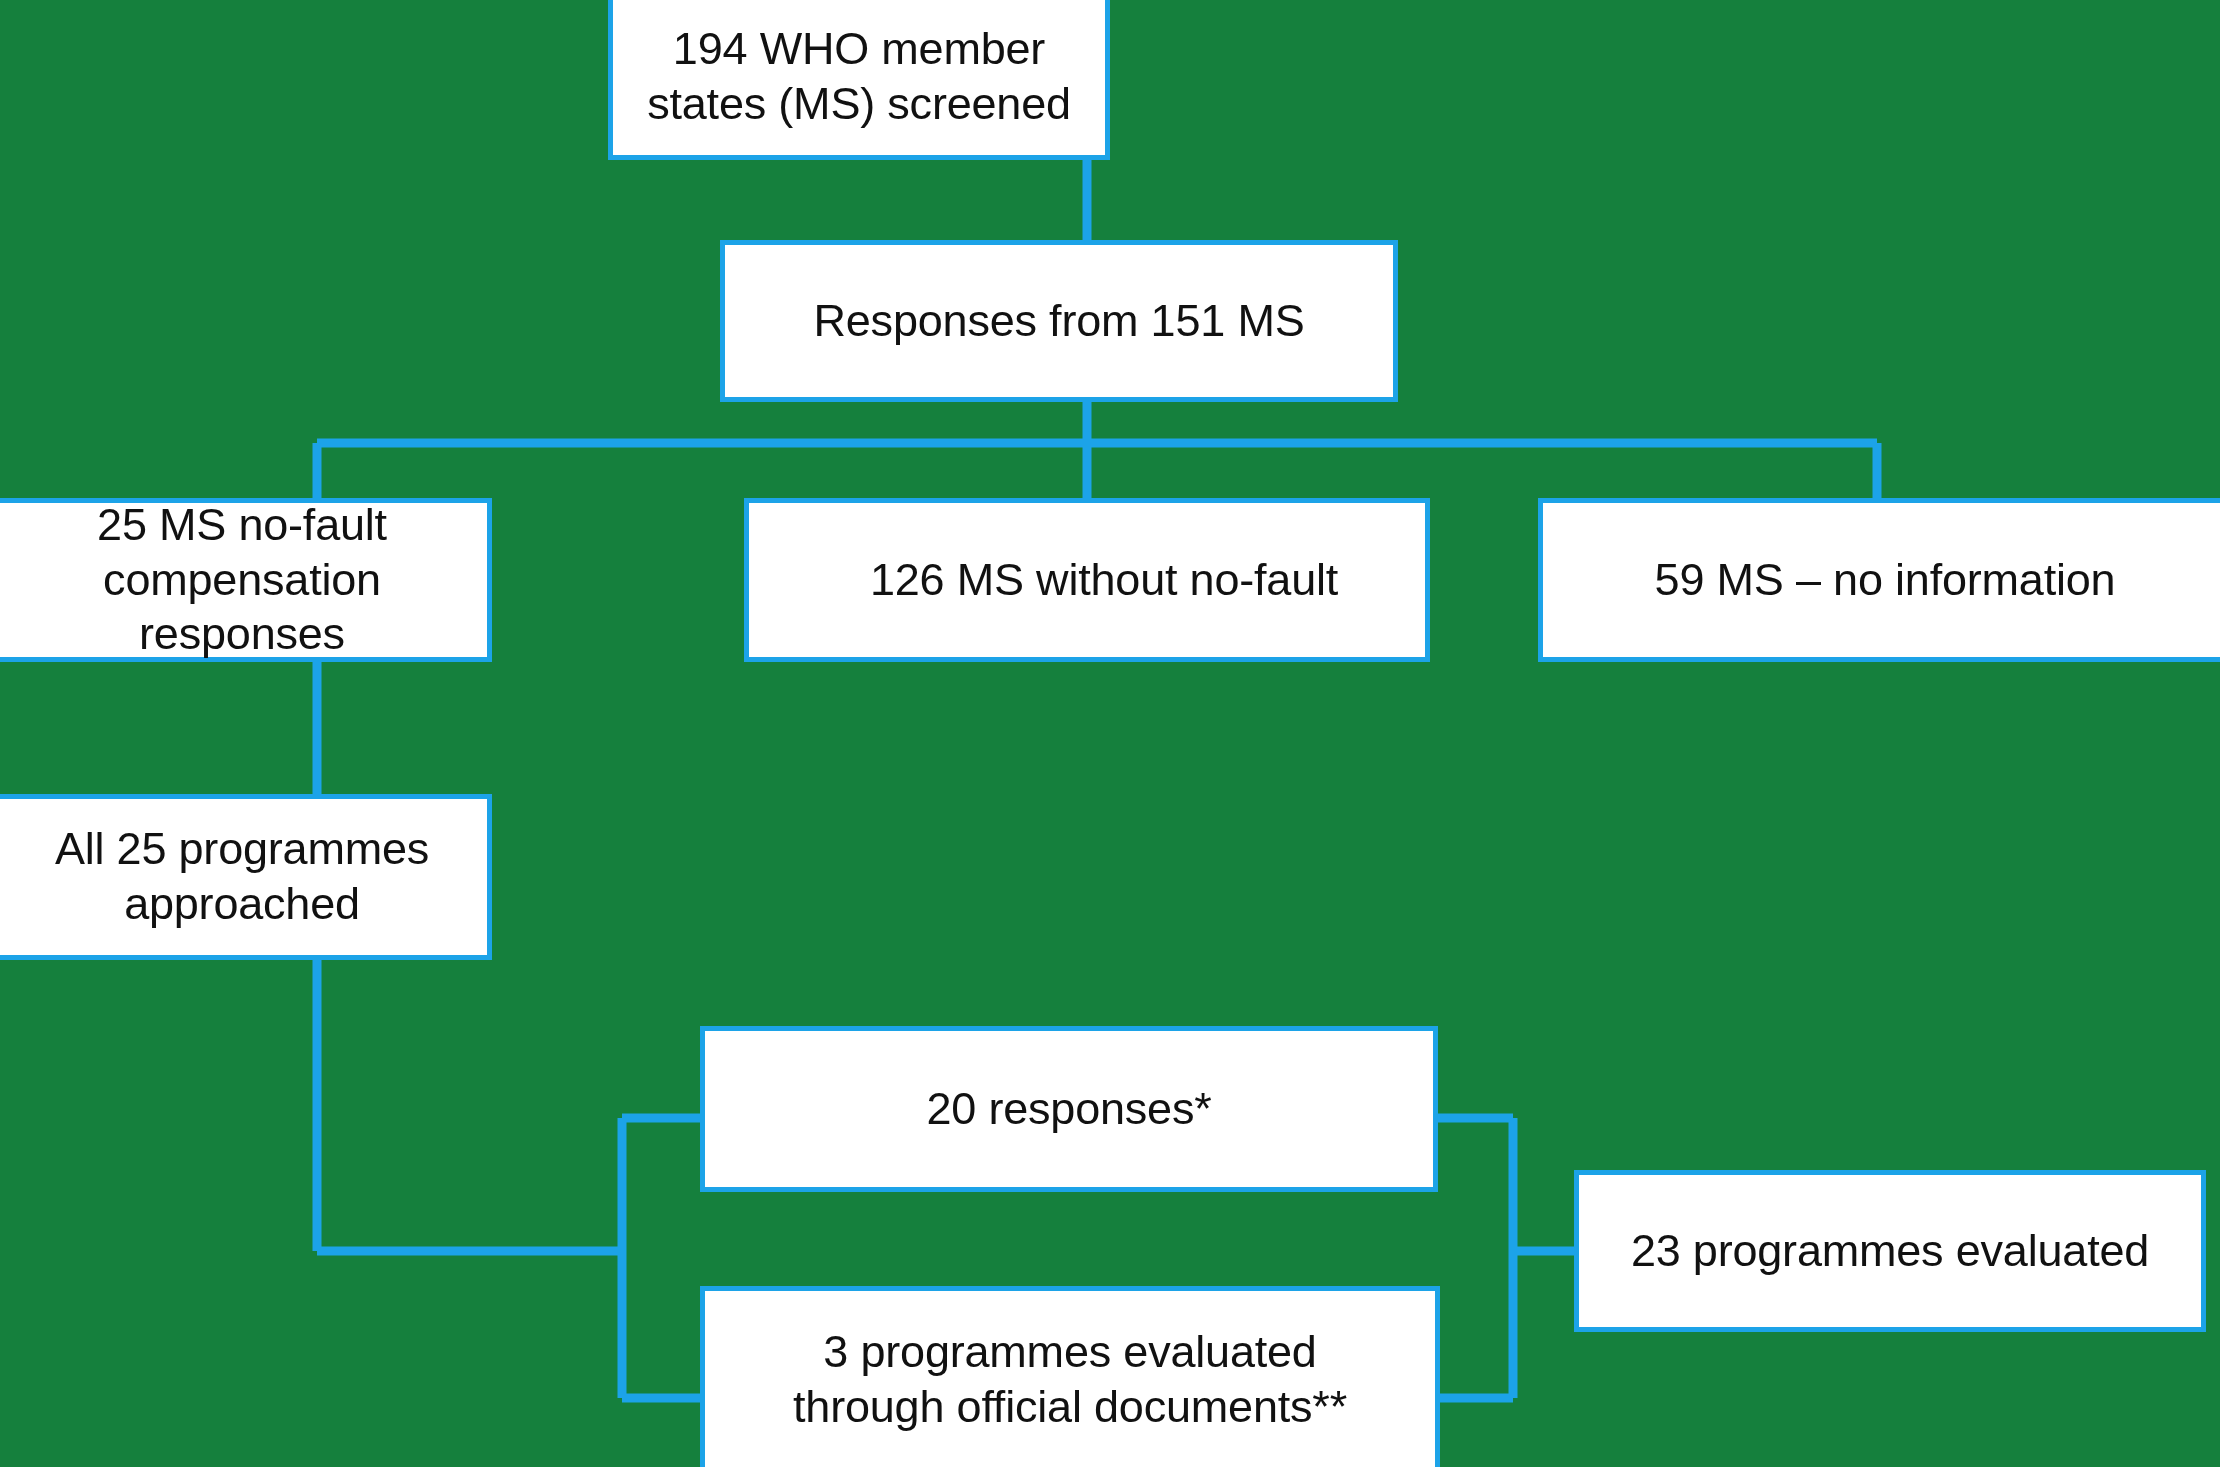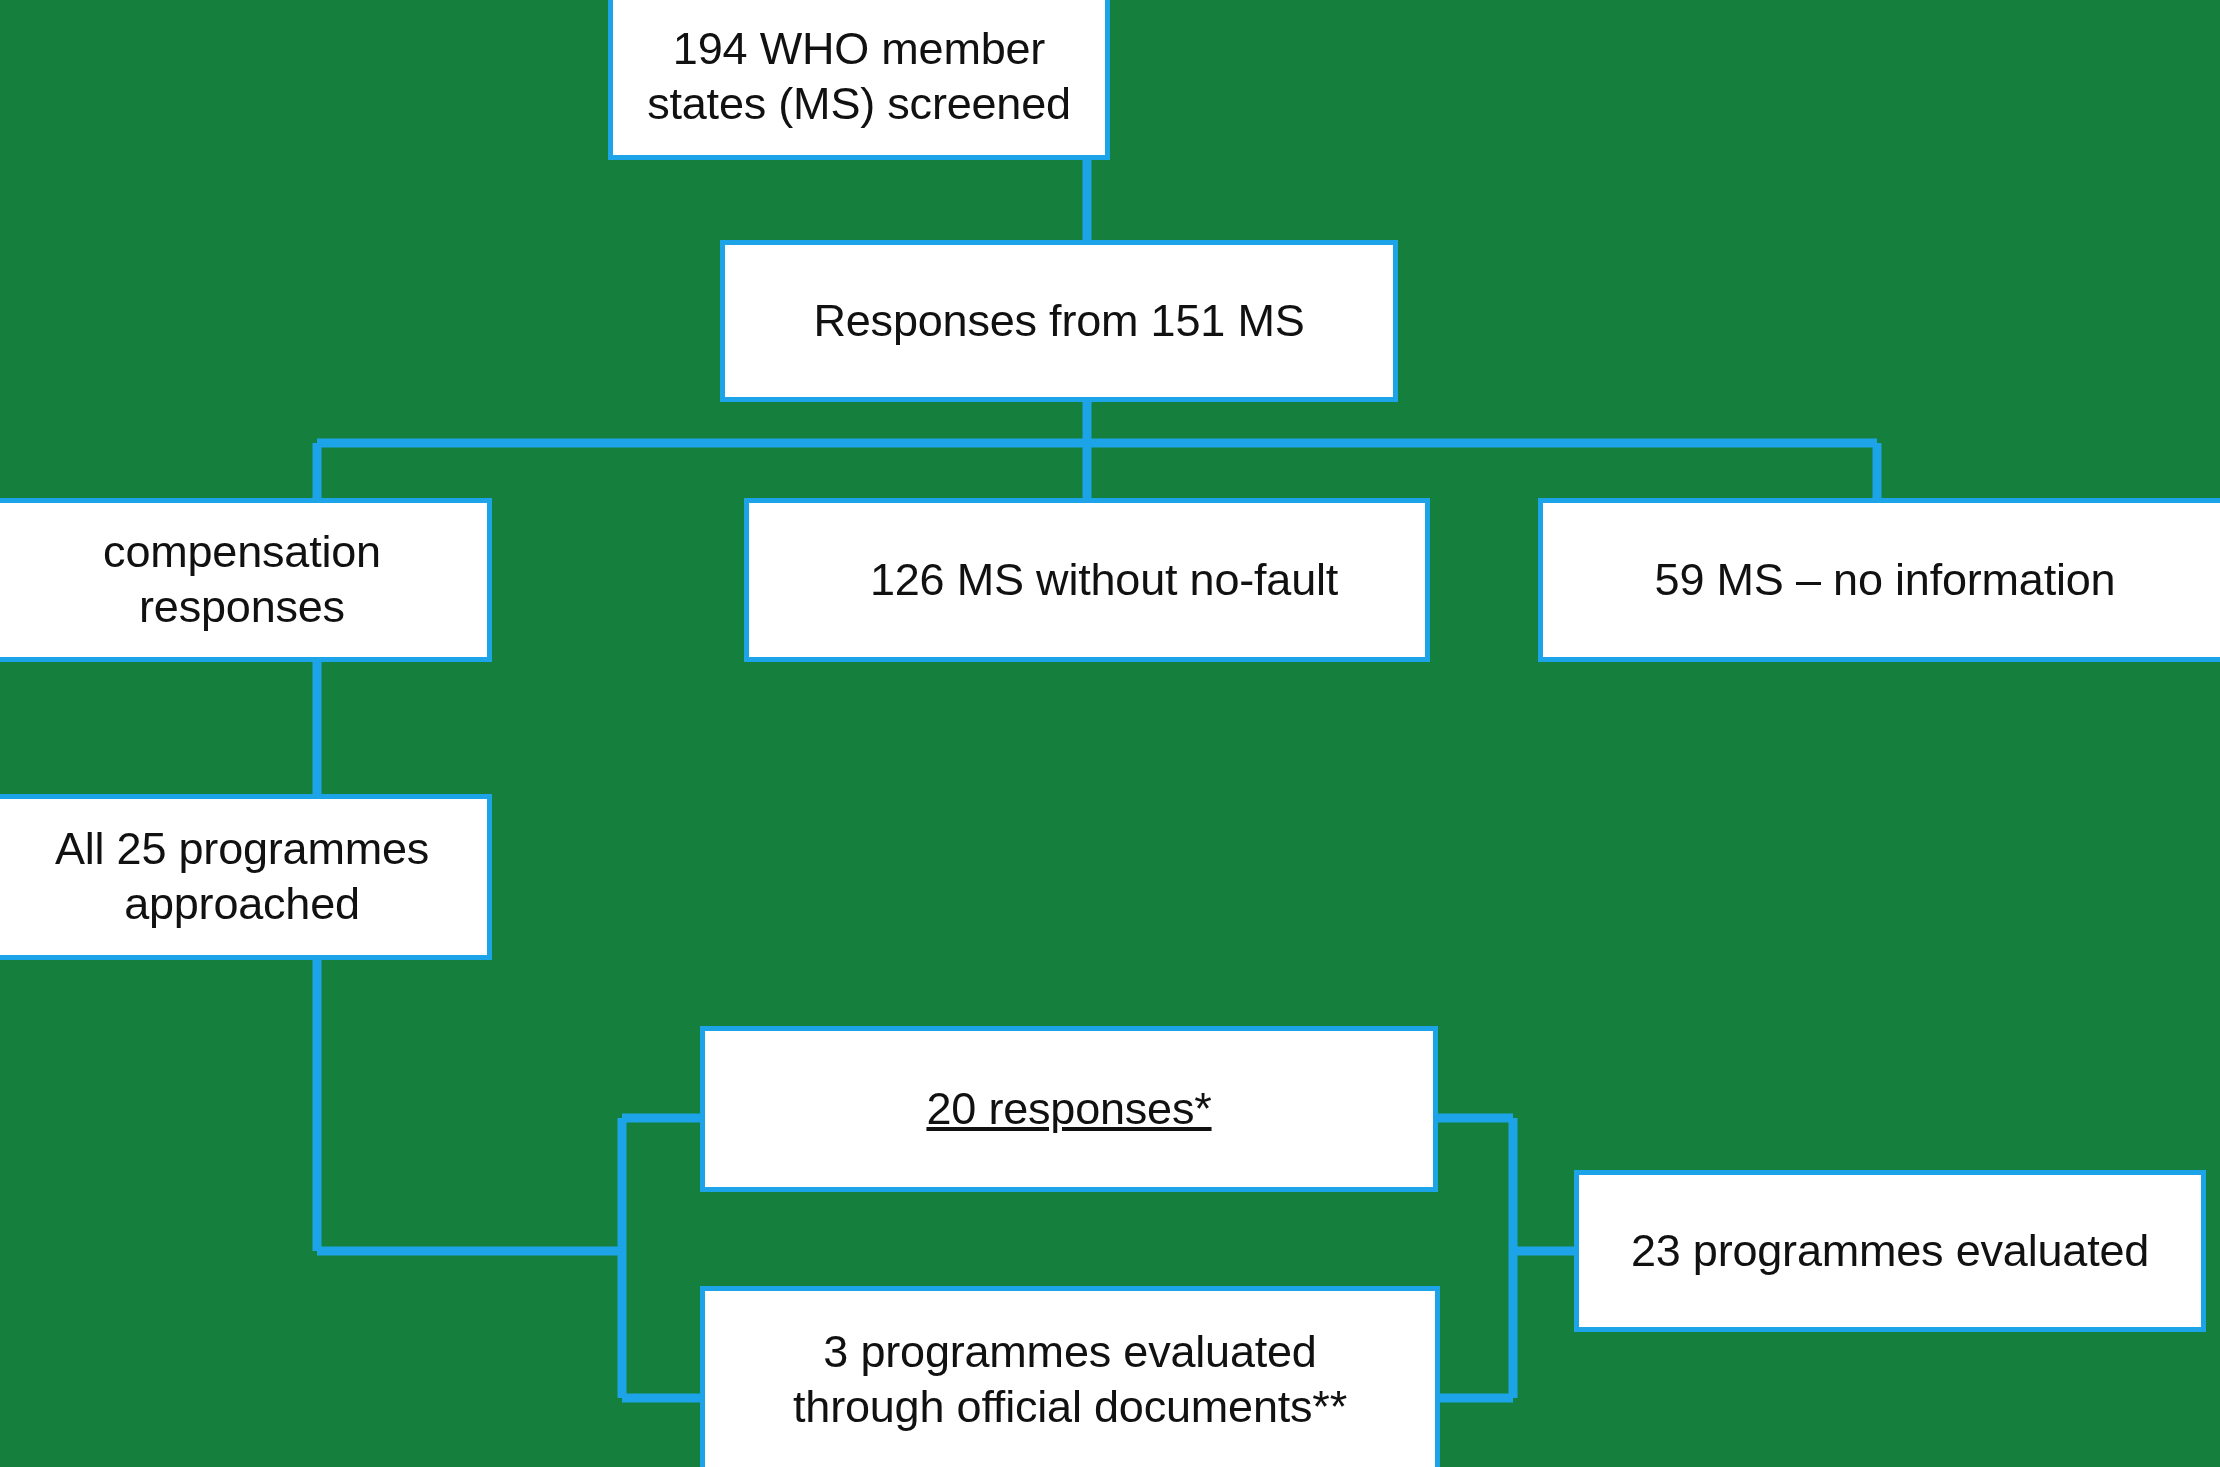--- a/index.html
+++ b/index.html
@@ -43,21 +43,21 @@
     width: 100%;
   }
 
   
   #node-screened   { left: 608px;  top: -6px;   width: 502px;  height: 166px; }
   #node-responses  { left: 720px;  top: 240px;  width: 678px;  height: 162px; }
   #node-nofault    { left: -8px;   top: 498px;  width: 500px;  height: 164px; }
   #node-without    { left: 744px;  top: 498px;  width: 686px;  height: 164px; padding-left: 44px; }
   #node-noinfo     { left: 1538px; top: 498px;  width: 694px;  height: 164px; }
   #node-approached { left: -8px;   top: 794px;  width: 500px;  height: 166px; }
-  #node-resp20     { left: 700px;  top: 1026px; width: 738px;  height: 166px; text-decoration: underline; }
+  #node-resp20     { left: 700px;  top: 1026px; width: 738px;  height: 166px; }
   #node-prog3      { left: 700px;  top: 1286px; width: 740px;  height: 188px; }
   #node-eval23     { left: 1574px; top: 1170px; width: 632px;  height: 162px; }
 </style>
 </head>
 <body>
 
 <div id="canvas">
 
   <svg class="flow-svg" viewBox="0 0 2220 1467" aria-hidden="true">
     <g stroke="#1CA3E8" stroke-width="9" fill="none" stroke-linecap="butt">
@@ -90,20 +90,21 @@
   <div class="node" id="node-screened">
     <span>194 WHO member states (MS) screened</span>
   </div>
 
   <div class="node" id="node-responses">
     <span>Responses from 151 MS</span>
   </div>
 
   <div class="node" id="node-nofault">
     <span>
+      <span>25 MS no-fault</span>
       <span>compensation responses</span>
     </span>
   </div>
 
   <div class="node" id="node-without">
     <span>
       <span>126 MS without no-fault</span>
     </span>
   </div>
 

